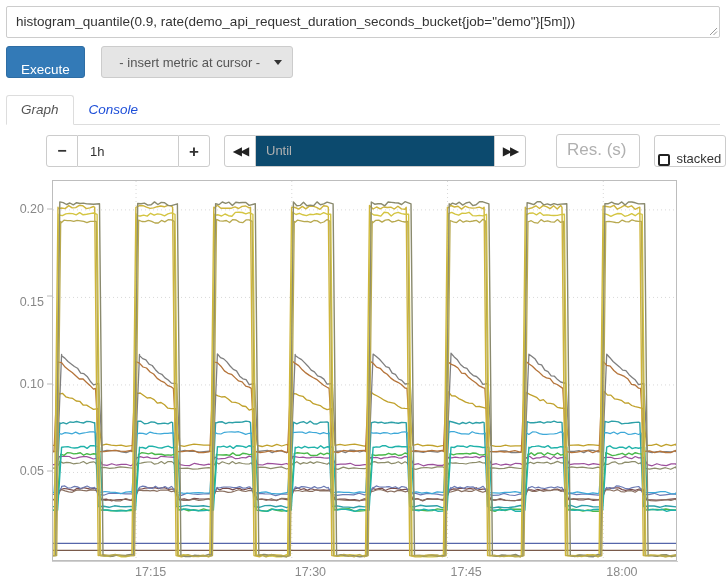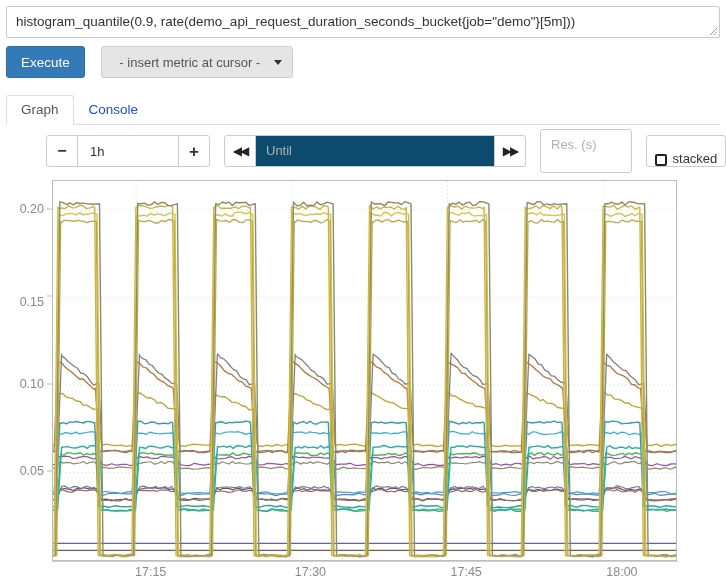--- a/index.html
+++ b/index.html
@@ -44,21 +44,21 @@
     display: flex; align-items: flex-start;
     padding: 8px 0 0 6px;
     height: 44px;
   }
   .btn-execute {
     background: #337ab7;
     border: 1px solid #2e6da4;
     color: #ffffff;
     font-size: 13.5px;
     height: 32px;
-    padding: 1px 14px;
+    padding: 8px 14px;
     border-radius: 3px;
     line-height: 30px;
     cursor: pointer;
   }
   .metric-select {
     margin-left: 16px;
     height: 32px;
     width: 192px;
     border: 1px solid #cccccc;
     border-radius: 3px;
@@ -92,20 +92,21 @@
   }
   .tab {
     height: 30px; line-height: 28px;
     padding: 0 14px;
     font-size: 13.5px;
     cursor: pointer;
     border: 1px solid transparent;
     border-bottom: none;
     border-radius: 3px 3px 0 0;
     margin-bottom: -1px;
+    font-style: italic;
   }
   .tab.active {
     background: #ffffff;
     border-color: #dddddd;
     border-bottom: 1px solid #ffffff;
     color: #555555;
   }
   .tab.inactive { color: #1d4ed8; }
 
   
@@ -126,25 +127,25 @@
   .ctl.sq { width: 32px; }
   .ctl.mid { width: 100px; justify-content: flex-start; padding-left: 12px; border-left: none; border-right: none; }
   .grp .ctl:first-child { border-radius: 3px 0 0 3px; }
   .grp .ctl:last-child { border-radius: 0 3px 3px 0; }
   .until-input {
     width: 238px; border: 1px solid #cccccc; border-left: none; border-right: none;
     height: 32px; line-height: 30px; padding-left: 10px;
     color: #b0b0b0; font-size: 13px; background: #0c4a6e;
   }
   .res-input {
-    margin-left: 14px;
-    width: 104px; height: 44px;
+    margin-left: 30px;
+    width: 104px; height: 34px;
     border: 1px solid #cccccc; border-radius: 3px;
     line-height: 30px; padding-left: 10px;
-    color: #b0b0b0; font-size: 13px; background: #ffffff;
+    color: #b0b0b0; font-size: 17px; background: #ffffff;
   }
   .stacked-box {
     margin-left: 14px;
     height: 32px; width: 92px;
     border: 1px solid #cccccc; border-radius: 3px;
     background: #ffffff;
     display: flex; align-items: flex-end; justify-content: center;
     gap: 6px; font-size: 13px; color: #333333;
     cursor: pointer;
   }

